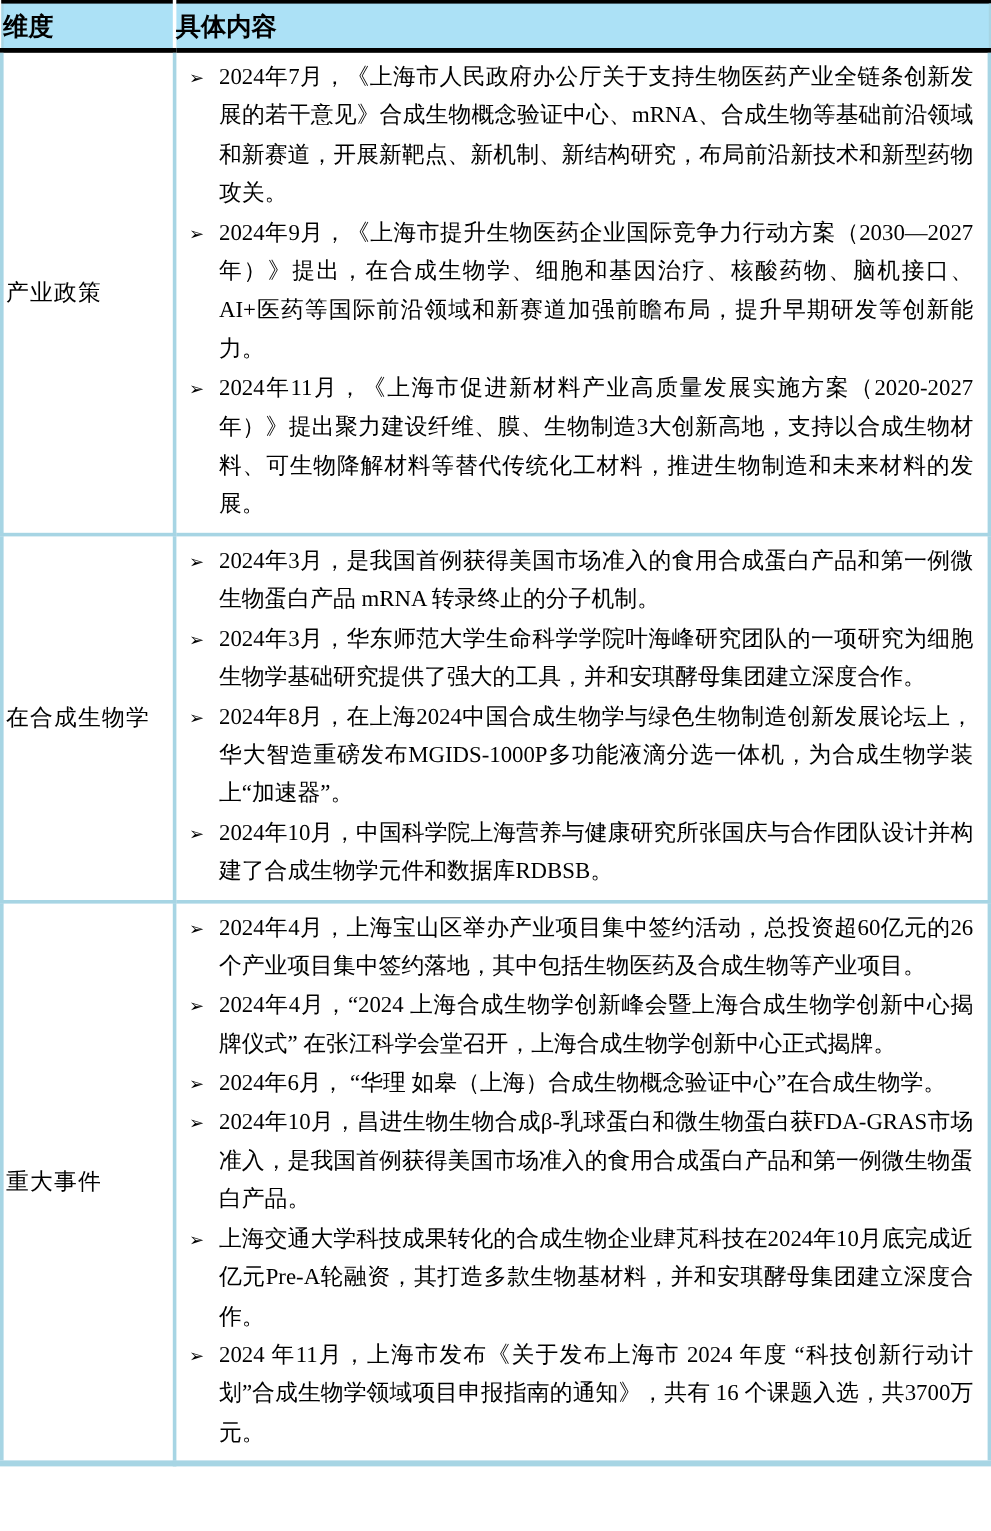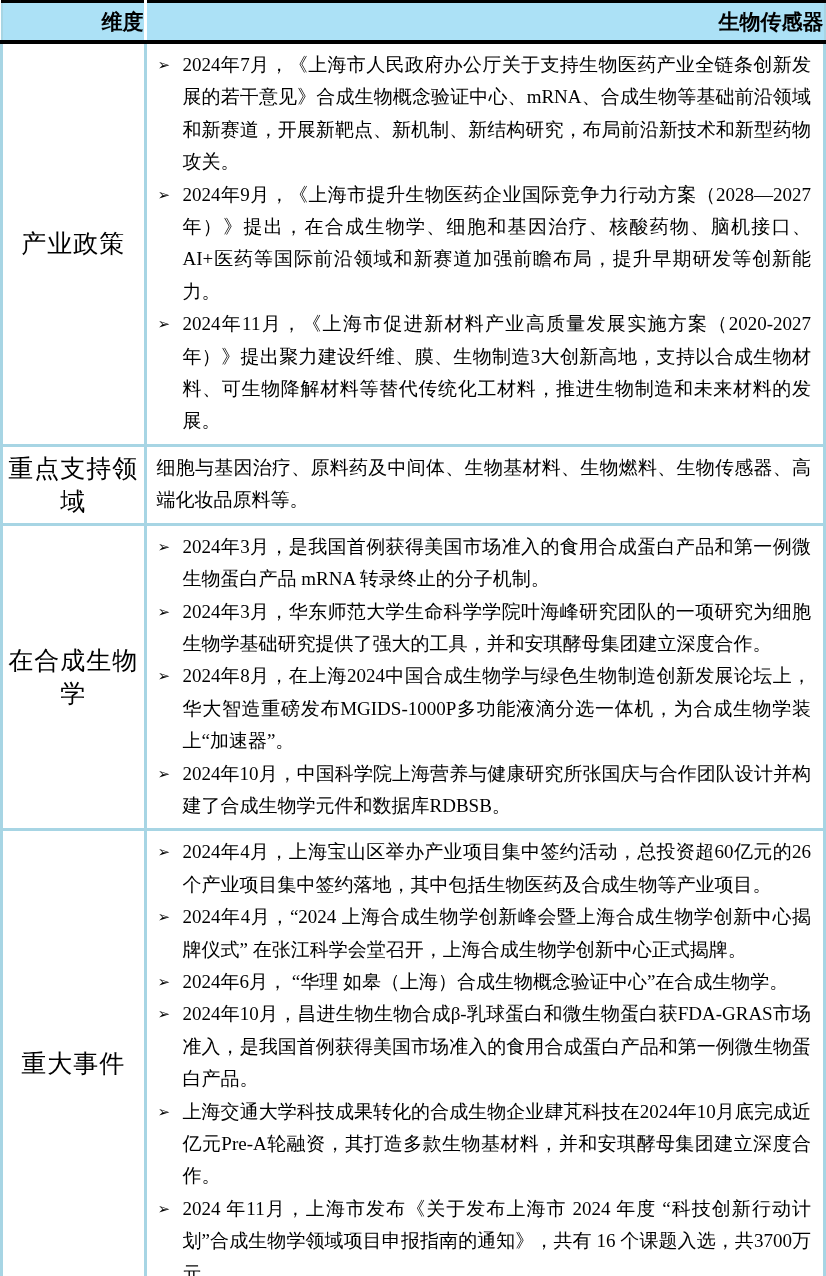--- a/index.html
+++ b/index.html
@@ -29,35 +29,35 @@
     border-right: 2px solid var(--border-blue, #a7d5e4);
     border-bottom: 5px solid var(--border-blue, #a7d5e4);
   }
   thead th {
     background: var(--header-bg, #ace1f6);
     border-top: 3px solid #000000;
     border-bottom: 4px solid #000000;
     font-family: "Liberation Sans", "DejaVu Sans", sans-serif;
     font-size: 21px;
     font-weight: bold;
-    text-align: right;
+    text-align: left;
     height: 37px;
     padding: 0;
     color: #000000;
   }
   thead th.dim-head { border-right: 3px solid #ffffff; }
   th.col-dim  { width: 141px; }
   tbody td {
     border: 3px solid var(--border-blue, #a7d5e4);
     vertical-align: middle;
     background: #ffffff;
   }
   td.dim-cell {
-    text-align: center;
-    font-size: 25px;
+    text-align: left;
+    font-size: 19px;
     letter-spacing: 1px;
     padding: 2px;
   }
   td.content-cell {
     padding: 5px 12px 6px 10px;
     font-size: 19px;
     line-height: 32.4px;
     text-align: justify;
   }
   .bullet-item {
@@ -74,37 +74,31 @@
   .text-item { padding-left: 0; }
 </style>
 </head>
 <body>
 
 <div class="page">
   <table class="info-table">
     <thead>
       <tr>
         <th class="col-dim dim-head">维度</th>
-        <th class="col-content">生物传感器</th>
+        <th class="col-content">具体内容</th>
       </tr>
     </thead>
     <tbody>
 
     <tr>
           <td class="dim-cell">产业政策</td>
           <td class="content-cell">
             <div class="bullet-item"><span class="marker">➢</span><span>2024年7月，《上海市人民政府办公厅关于支持生物医药产业全链条创新发展的若干意见》合成生物概念验证中心、mRNA、合成生物等基础前沿领域和新赛道，开展新靶点、新机制、新结构研究，布局前沿新技术和新型药物攻关。</span></div>
-            <div class="bullet-item"><span class="marker">➢</span><span>2024年9月，《上海市提升生物医药企业国际竞争力行动方案（2028—2027年）》提出，在合成生物学、细胞和基因治疗、核酸药物、脑机接口、AI+医药等国际前沿领域和新赛道加强前瞻布局，提升早期研发等创新能力。</span></div>
+            <div class="bullet-item"><span class="marker">➢</span><span>2024年9月，《上海市提升生物医药企业国际竞争力行动方案（2030—2027年）》提出，在合成生物学、细胞和基因治疗、核酸药物、脑机接口、AI+医药等国际前沿领域和新赛道加强前瞻布局，提升早期研发等创新能力。</span></div>
             <div class="bullet-item"><span class="marker">➢</span><span>2024年11月，《上海市促进新材料产业高质量发展实施方案（2020-2027年）》提出聚力建设纤维、膜、生物制造3大创新高地，支持以合成生物材料、可生物降解材料等替代传统化工材料，推进生物制造和未来材料的发展。</span></div>
-          </td>
-        </tr>
-        <tr>
-          <td class="dim-cell">重点支持领域</td>
-          <td class="content-cell">
-            <div class="text-item"><span>细胞与基因治疗、原料药及中间体、生物基材料、生物燃料、生物传感器、高端化妆品原料等。</span></div>
           </td>
         </tr>
         <tr>
           <td class="dim-cell">在合成生物学</td>
           <td class="content-cell">
             <div class="bullet-item"><span class="marker">➢</span><span>2024年3月，是我国首例获得美国市场准入的食用合成蛋白产品和第一例微生物蛋白产品 mRNA 转录终止的分子机制。</span></div>
             <div class="bullet-item"><span class="marker">➢</span><span>2024年3月，华东师范大学生命科学学院叶海峰研究团队的一项研究为细胞生物学基础研究提供了强大的工具，并和安琪酵母集团建立深度合作。</span></div>
             <div class="bullet-item"><span class="marker">➢</span><span>2024年8月，在上海2024中国合成生物学与绿色生物制造创新发展论坛上，华大智造重磅发布MGIDS-1000P多功能液滴分选一体机，为合成生物学装上“加速器”。</span></div>
             <div class="bullet-item"><span class="marker">➢</span><span>2024年10月，中国科学院上海营养与健康研究所张国庆与合作团队设计并构建了合成生物学元件和数据库RDBSB。</span></div>
           </td>

